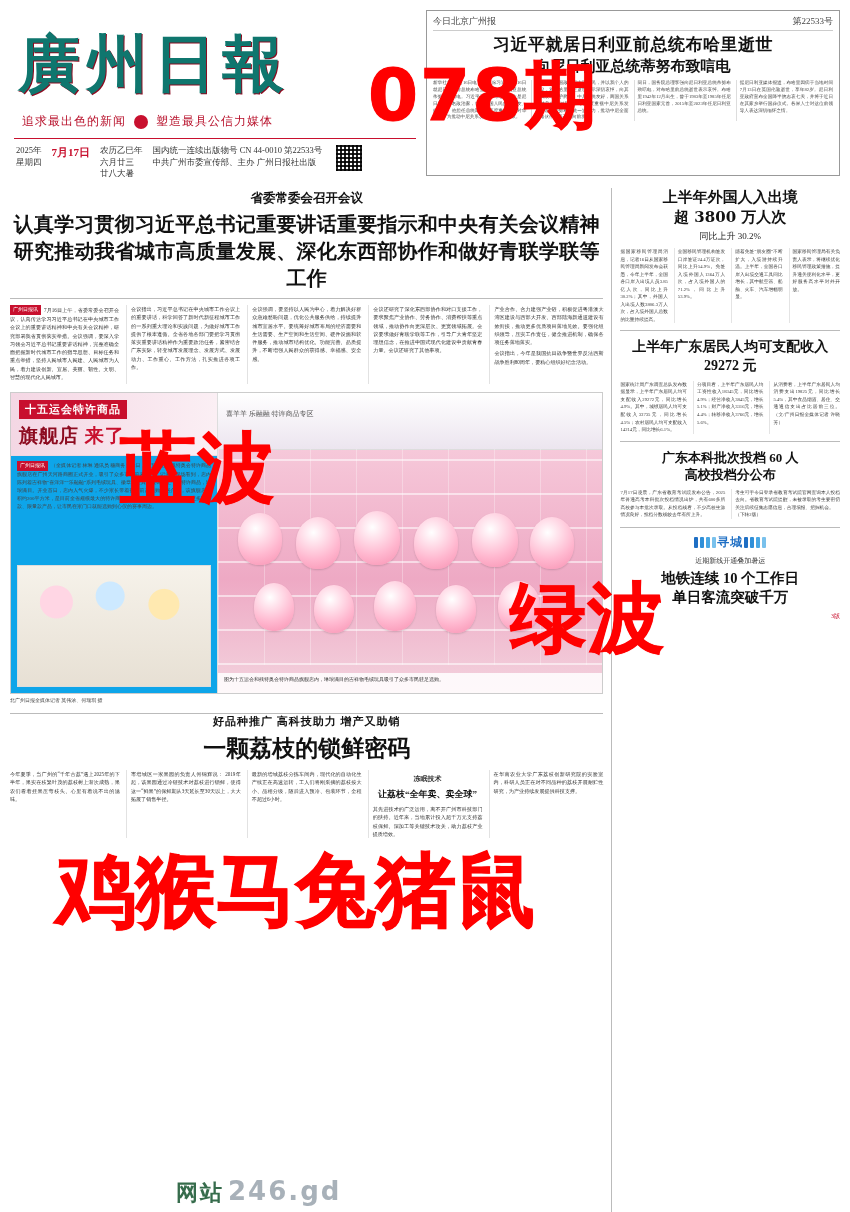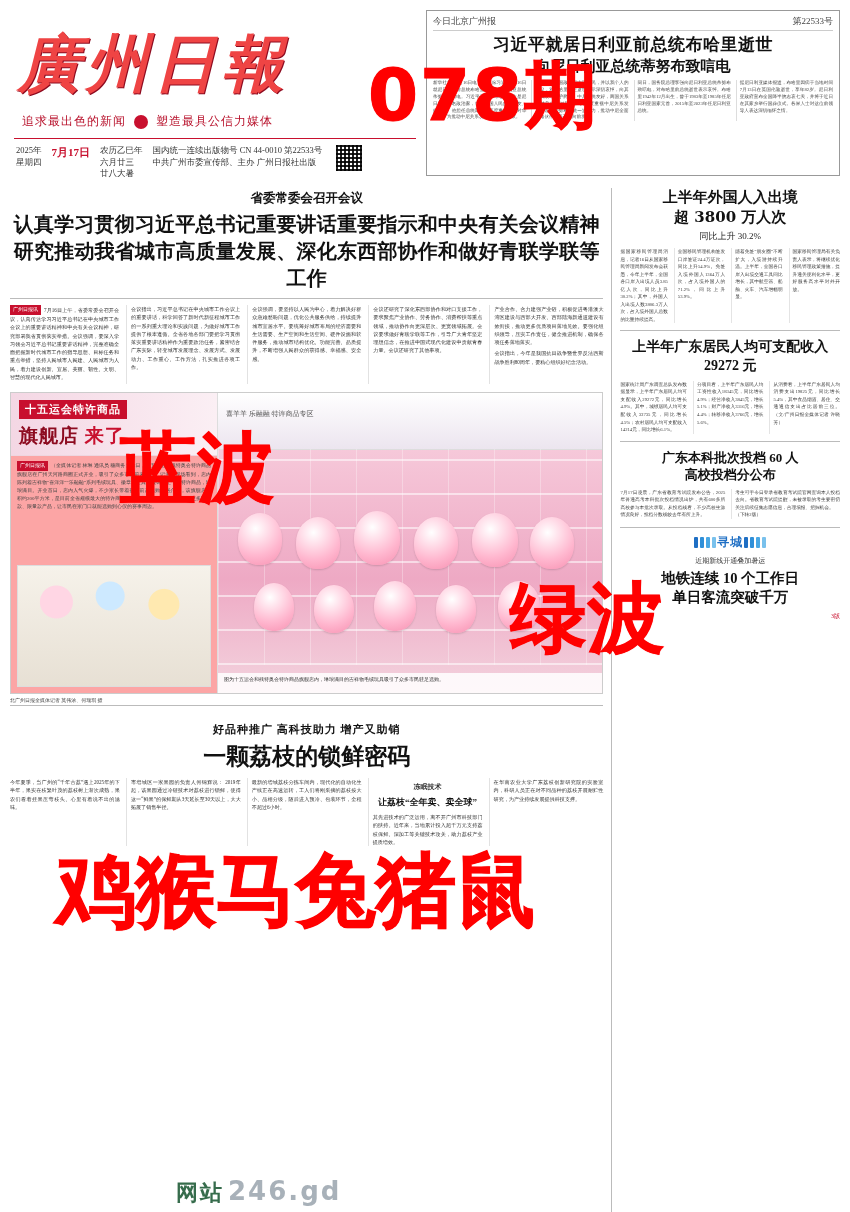--- a/index.html
+++ b/index.html
@@ -20,27 +20,26 @@
     padding:6px 10px 0 10px;
     height:182px;
     box-sizing:border-box;
   }
   .mast-left{width:410px;position:relative;}
   .logo-cn{
     font-family:"DejaVu Serif", serif;
     font-weight:bold;
     font-size:62px;
     letter-spacing:6px;
-    color:#ef4444;
+    color:#0f766e;
     line-height:1.15;
     padding-top:22px;
     padding-left:8px;
     text-shadow:1px 1px 0 #8d0b20;
     white-space:nowrap;
-    font-style:italic;
   }
   .logo-sub{
     margin-top:14px;
     padding-left:12px;
     font-size:12px;
     color:#b8112b;
     letter-spacing:1px;
     display:flex;align-items:center;gap:8px;
   }
   .logo-sub .dot{
@@ -189,21 +188,21 @@
   
   .photoblock{
     margin-top:8px;
     border:1px solid #ccc;
     position:relative;
     height:300px;
     display:flex;
     overflow:hidden;
   }
   .pb-left{
-    width:206px;background:#fca5a5;position:relative;border-right:1px solid #ddd;
+    width:206px;background:#0ea5e9;position:relative;border-right:1px solid #ddd;
   }
   .pb-banner{
     background:linear-gradient(90deg,#f4d7e4,#fbeff4);
     padding:6px 8px;border-bottom:1px solid #eed6e0;
   }
   .pb-b1{
     display:inline-block;background:#c8102e;color:#fff;font-size:11px;font-weight:bold;
     padding:2px 6px;letter-spacing:1px;
   }
   .pb-b2{
@@ -255,21 +254,21 @@
   .pb-tagline{
     position:absolute;left:8px;top:16px;font-size:7px;color:#555;
   }
 
   .photo-caption{
     font-size:5px;color:#444;line-height:1.6;margin-top:3px;
   }
 
   
   .feature{
-    border-top:1px solid #bbb;padding-top:16px;
+    margin-top:8px;border-top:1px solid #bbb;padding-top:0;
   }
   .ft-kicker{
     text-align:center;font-size:11px;font-weight:bold;letter-spacing:1px;
   }
   .ft-title{
     text-align:center;font-size:23px;font-weight:bold;margin-top:4px;
     font-family:"DejaVu Serif",serif;
   }
   .ft-cols{
     display:flex;gap:6px;margin-top:6px;

